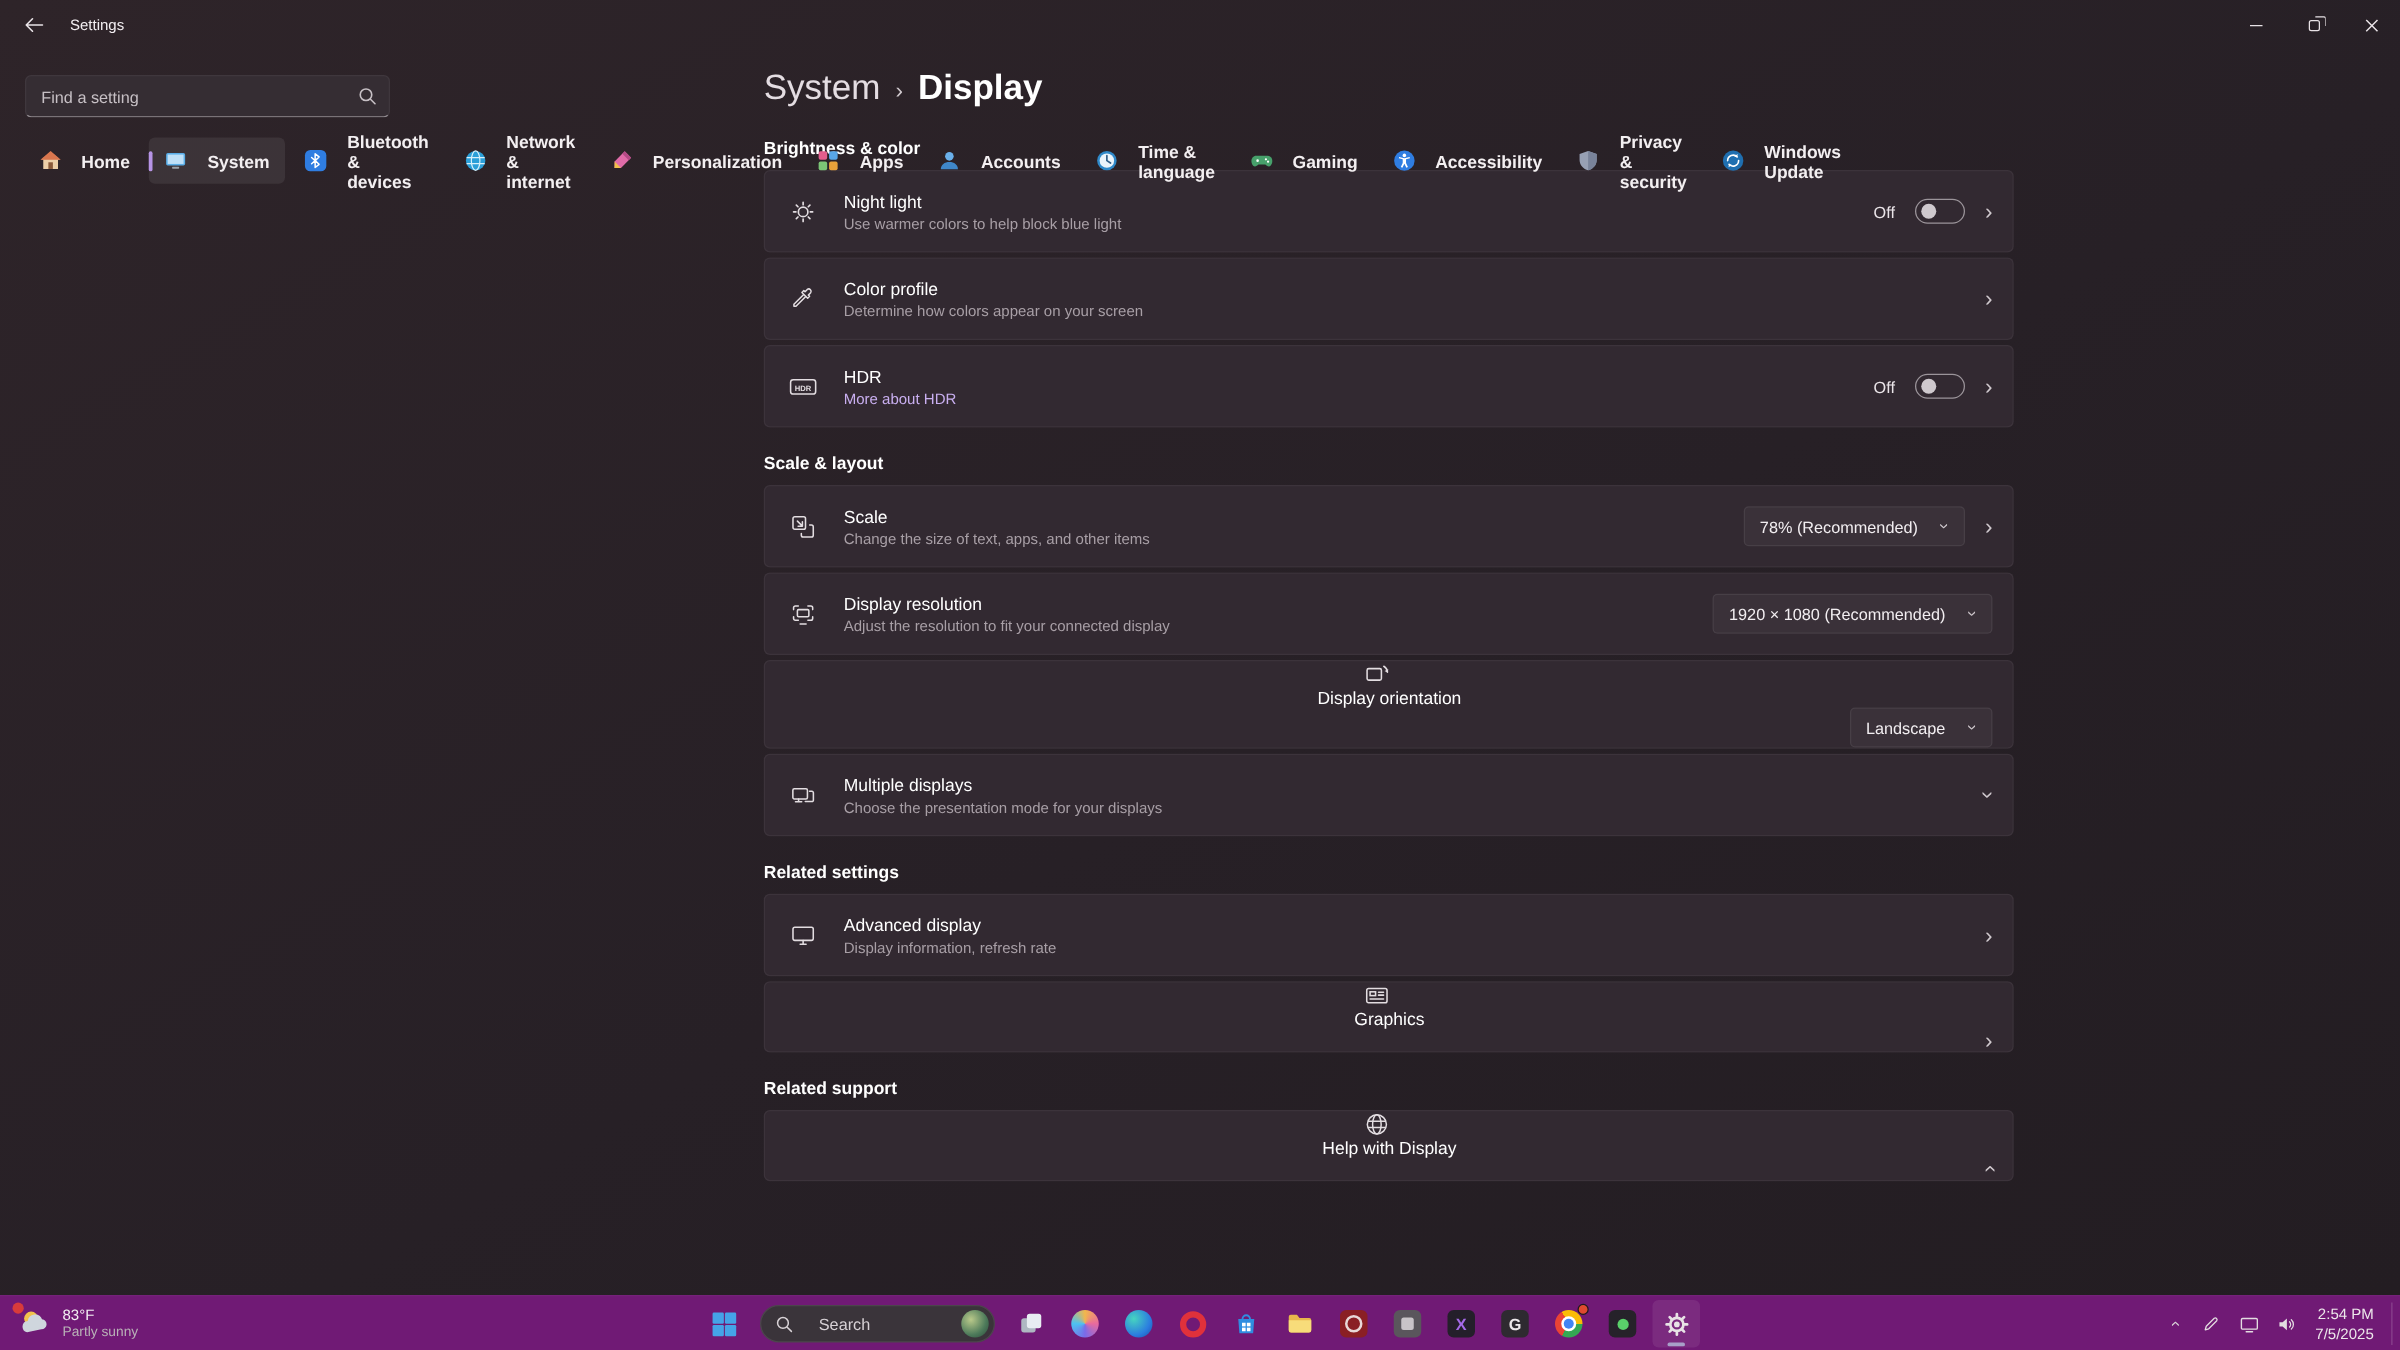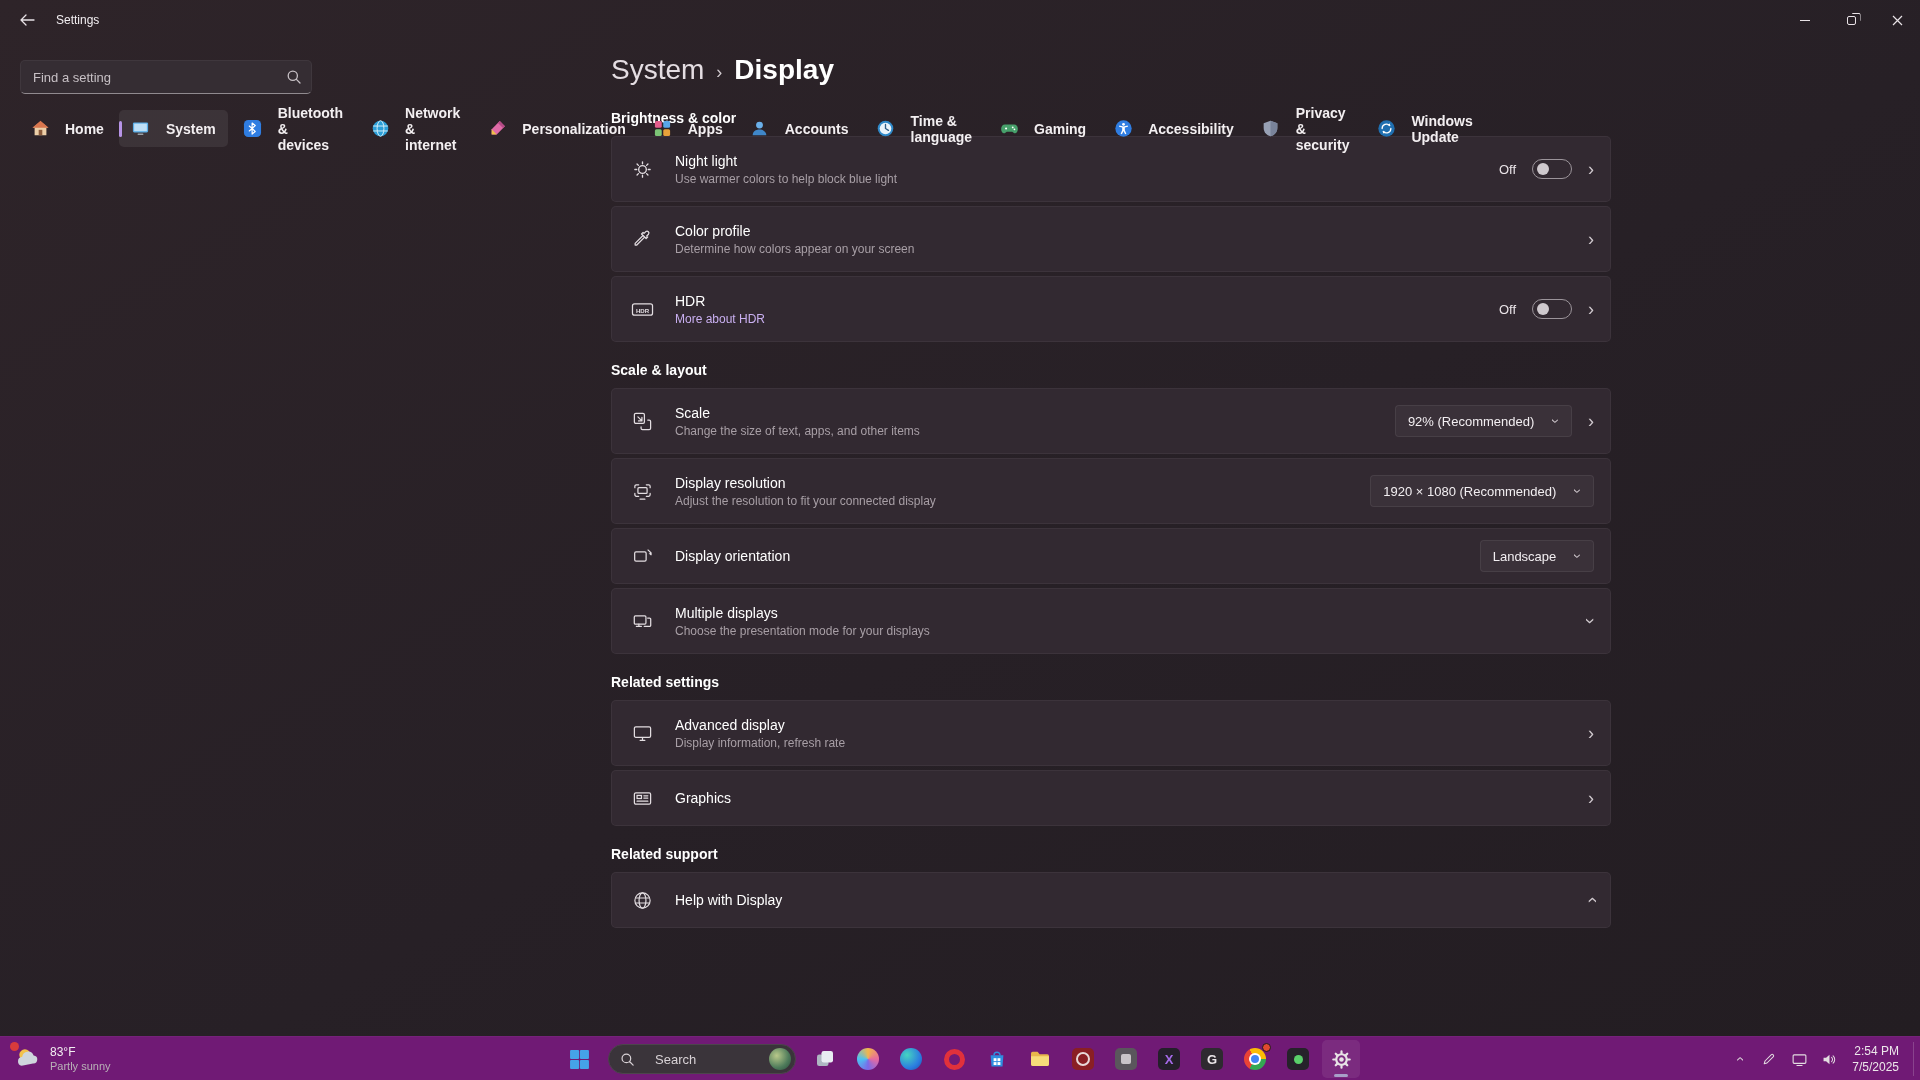--- a/index.html
+++ b/index.html
@@ -52,21 +52,21 @@
   .breadcrumb { display:flex; align-items:center; gap:12px; margin-top:14px; font-size:28px; }
   .bc-parent { color:#e4dde2; font-weight:400; }
   .bc-sep { color:#a79ea4; font-size:20px; padding-top:3px; }
   .bc-current { font-weight:600; color:#fff; }
   .section-header { font-size:14px; font-weight:700; margin:20px 0 10px; }
   .section-header.first { margin-top:24px; }
 
   .card { display:flex; align-items:center; background:#322931;
     border:1px solid rgba(255,255,255,0.05); border-radius:5px;
     padding:0 16px 0 17px; margin-bottom:4px; min-height:66px; }
-  .card.short { min-height:56px; }
+  .card.short { min-height:56px;flex-direction:column; }
   .card-icon { width:26px; display:flex; justify-content:center; margin-right:20px; flex-shrink:0; }
   .card-title { font-size:14px; color:#fff; }
   .card-sub { font-size:12px; color:#a89fa6; margin-top:3px; }
   .card-link { font-size:12px; color:var(--link,#c9aff0); margin-top:3px; }
   .card-right { margin-left:auto; display:flex; align-items:center; gap:16px; }
   .state-label { font-size:13px; color:#eae4e8; }
   .chev { color:#d0c9ce; font-size:18px; line-height:1; }
   .rot-down { display:inline-block; transform:rotate(90deg); }
   .rot-up { display:inline-block; transform:rotate(-90deg); }
   .toggle { width:40px; height:20px; border-radius:10px; border:1px solid #9b949a; position:relative; background:transparent; }
@@ -351,21 +351,21 @@
                 <path d="M16.5 9.5h1.5a1.5 1.5 0 011.5 1.5v7a1.5 1.5 0 01-1.5 1.5h-7a1.5 1.5 0 01-1.5-1.5V16.5"></path>
                 <path d="M6.2 6.2l4.2 4.2M10.4 6.8v3.6H6.8"></path>
               </svg>
           </span>
           <div>
             <div class="card-title">Scale</div>
             <div class="card-sub">Change the size of text, apps, and other items</div>
           </div>
           <div class="card-right">
             <div class="dropdown">
-              <span>92% (Recommended)</span>
+              <span>78% (Recommended)</span>
               <span class="dd-chev">›</span>
             </div>
             <span class="chev">›</span>
           </div>
         </div>
 
         <div class="card">
           <span class="card-icon">
             <svg viewBox="0 0 22 22" width="21" height="21" fill="none" stroke="#e3dde1" stroke-width="1.3" stroke-linecap="round">
                 <path d="M3 7V5.5A1.5 1.5 0 014.5 4H7M15 4h2.5A1.5 1.5 0 0119 5.5V7M19 13v1.5a1.5 1.5 0 01-1.5 1.5H15M7 16H4.5A1.5 1.5 0 013 14.5V13"></path>

